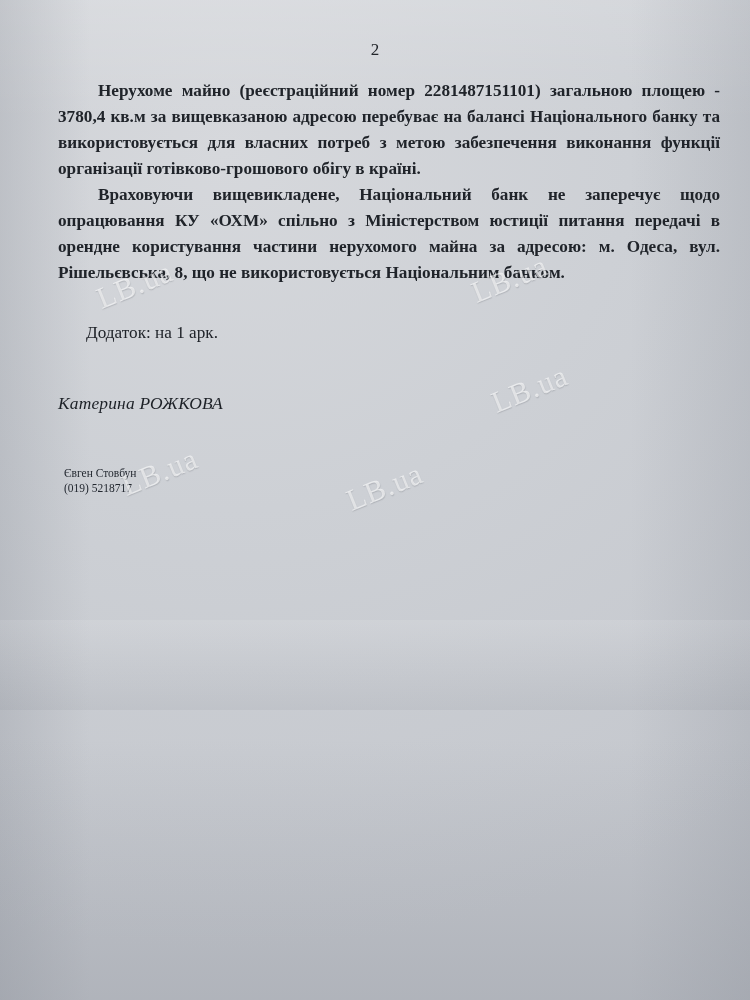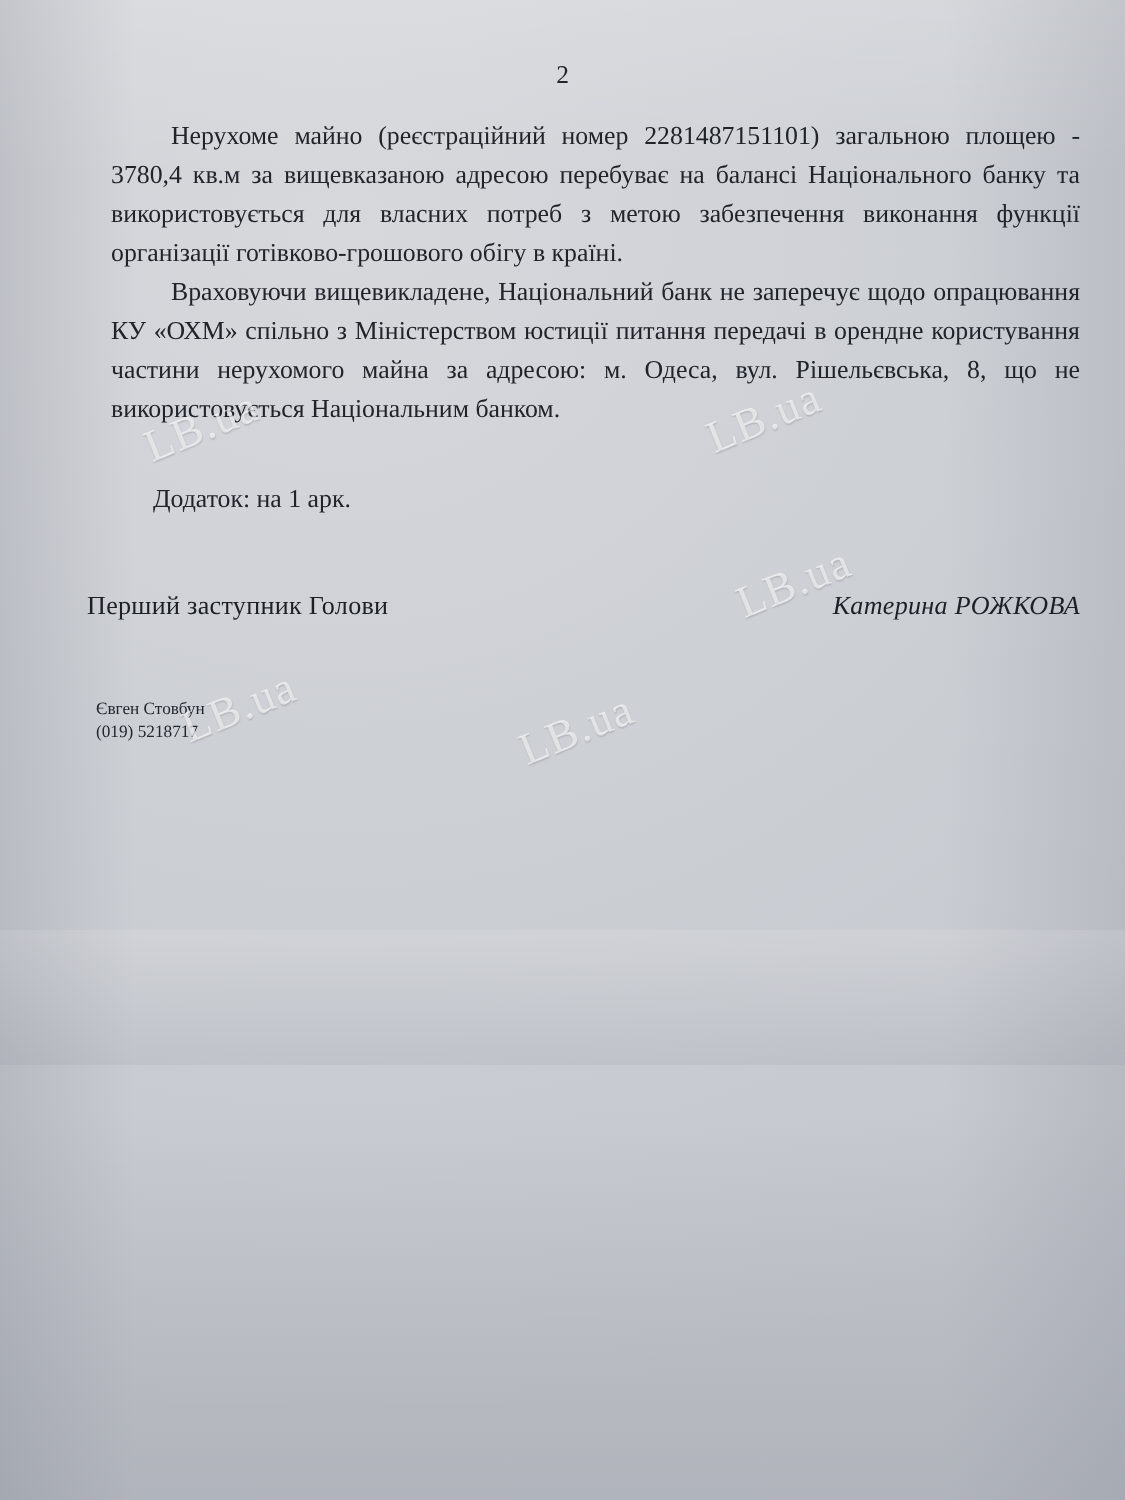--- a/index.html
+++ b/index.html
@@ -85,27 +85,28 @@
     left: 58px;
     top: 78px;
     width: 662px;
     font-size: 17.2px;
     line-height: 26px;
     text-align: justify;
     color: #20242a;
   }
 
   .body-text p {
-    margin: 0 0 0 16px;
+    margin: 0 0 0 0;
     text-indent: 40px;
+    font-weight: bold;
   }
 
   .annex {
     position: absolute;
-    left: 62px;
+    left: 46px;
     top: 320px;
     width: 662px;
     font-size: 17.2px;
     line-height: 26px;
     text-indent: 40px;
     color: #20242a;
   }
 
   .signature-row {
     position: absolute;
@@ -163,21 +164,20 @@
     <div class="page-number">2</div>
 
     <div class="body-text">
       <p>Нерухоме майно (реєстраційний номер 2281487151101) загальною площею - 3780,4 кв.м за вищевказаною адресою перебуває на балансі Національного банку та використовується для власних потреб з метою забезпечення виконання функції організації готівково-грошового обігу в країні.</p>
       <p>Враховуючи вищевикладене, Національний банк не заперечує щодо опрацювання КУ «ОХМ» спільно з Міністерством юстиції питання передачі в орендне користування частини нерухомого майна за адресою: м. Одеса, вул. Рішельєвська, 8, що не використовується Національним банком.</p>
     </div>
 
     <div class="annex">Додаток: на 1 арк.</div>
 
     <div class="signature-row">
-      <div class="sig-title">Перший заступник Голови</div>
       <div class="sig-name">Катерина РОЖКОВА</div>
     </div>
 
     <div class="executor">
       <div>Євген Стовбун</div>
       <div>(019) 5218717</div>
     </div>
 
   </div>
 

